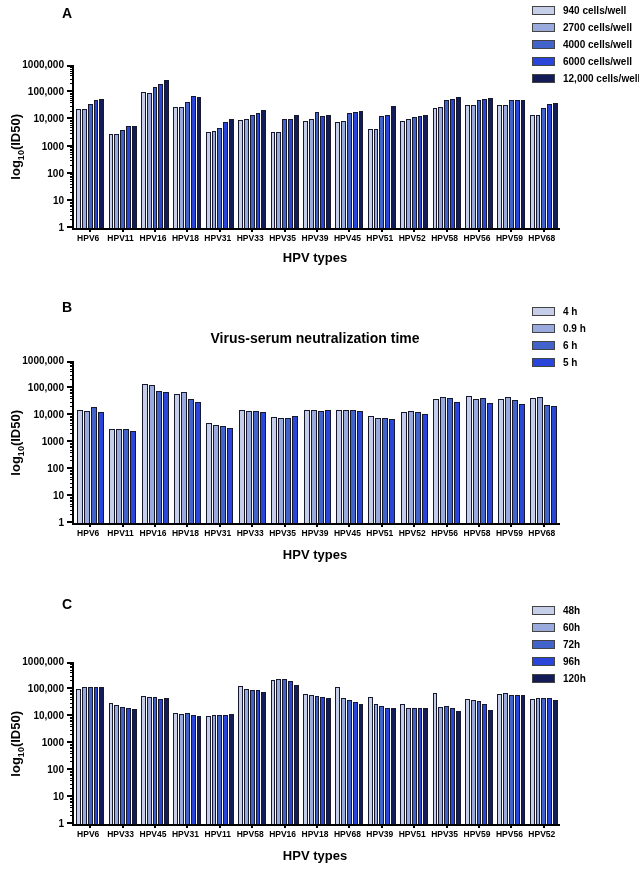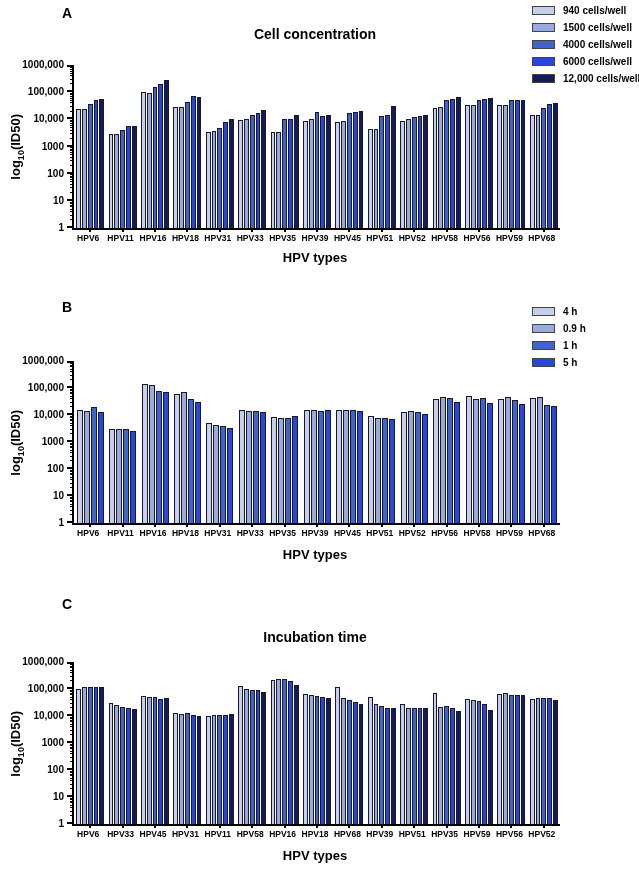--- a/index.html
+++ b/index.html
@@ -63,36 +63,35 @@
 
   <section class="panel panel-a">
     <div class="panel-letter">A</div>
     <div class="legend">
         <div class="legend-row">
           <span class="legend-swatch" style="background: rgb(199, 206, 233);"></span>
           <span class="legend-label">940 cells/well</span>
         </div>
         <div class="legend-row">
           <span class="legend-swatch" style="background: rgb(154, 170, 220);"></span>
-          <span class="legend-label">1500 cells/well</span>
+          <span class="legend-label">2700 cells/well</span>
         </div>
         <div class="legend-row">
           <span class="legend-swatch" style="background: rgb(66, 99, 201);"></span>
           <span class="legend-label">4000 cells/well</span>
         </div>
         <div class="legend-row">
           <span class="legend-swatch" style="background: rgb(42, 70, 218);"></span>
           <span class="legend-label">6000 cells/well</span>
         </div>
         <div class="legend-row">
           <span class="legend-swatch" style="background: rgb(19, 28, 86);"></span>
           <span class="legend-label">12,000 cells/well</span>
         </div>
       </div>
-    <div class="chart-title">Cell concentration</div>
     <div class="ylab"><span>log</span><sub>10</sub><span>(ID50)</span></div>
     <div class="plot">
         <div class="ytick-label" style="top: 157px;">1</div>
         <div class="tick-major" style="top: 161px;"></div>
         <div class="tick-minor" style="top: 154.322px;"></div>
         <div class="tick-minor" style="top: 149.538px;"></div>
         <div class="tick-minor" style="top: 146.144px;"></div>
         <div class="tick-minor" style="top: 143.511px;"></div>
         <div class="tick-minor" style="top: 141.36px;"></div>
         <div class="tick-minor" style="top: 139.542px;"></div>
@@ -267,27 +266,28 @@
         <div class="legend-row">
           <span class="legend-swatch" style="background: rgb(199, 206, 233);"></span>
           <span class="legend-label">4 h</span>
         </div>
         <div class="legend-row">
           <span class="legend-swatch" style="background: rgb(154, 170, 220);"></span>
           <span class="legend-label">0.9 h</span>
         </div>
         <div class="legend-row">
           <span class="legend-swatch" style="background: rgb(66, 99, 201);"></span>
-          <span class="legend-label">1 h</span>
+          <span class="legend-label">6 h</span>
         </div>
         <div class="legend-row">
           <span class="legend-swatch" style="background: rgb(42, 70, 218);"></span>
           <span class="legend-label">5 h</span>
         </div>
       </div>
+    <div class="chart-title">Virus-serum neutralization time</div>
     <div class="ylab"><span>log</span><sub>10</sub><span>(ID50)</span></div>
     <div class="plot">
         <div class="ytick-label" style="top: 156px;">1</div>
         <div class="tick-major" style="top: 160px;"></div>
         <div class="tick-minor" style="top: 153.372px;"></div>
         <div class="tick-minor" style="top: 148.618px;"></div>
         <div class="tick-minor" style="top: 145.244px;"></div>
         <div class="tick-minor" style="top: 142.628px;"></div>
         <div class="tick-minor" style="top: 140.49px;"></div>
         <div class="tick-minor" style="top: 138.682px;"></div>
@@ -436,21 +436,42 @@
         <span class="xcat" style="left: 372.6px;">HPV56</span>
         <span class="xcat" style="left: 405px;">HPV58</span>
         <span class="xcat" style="left: 437.4px;">HPV59</span>
         <span class="xcat" style="left: 469.8px;">HPV68</span>
       </div>
     <div class="xlab">HPV types</div>
   </section>
 
   <section class="panel panel-c">
     <div class="panel-letter">C</div>
-    <div class="chart-title">Incubation time</div>
+    <div class="legend">
+        <div class="legend-row">
+          <span class="legend-swatch" style="background: rgb(199, 206, 233);"></span>
+          <span class="legend-label">48h</span>
+        </div>
+        <div class="legend-row">
+          <span class="legend-swatch" style="background: rgb(154, 170, 220);"></span>
+          <span class="legend-label">60h</span>
+        </div>
+        <div class="legend-row">
+          <span class="legend-swatch" style="background: rgb(66, 99, 201);"></span>
+          <span class="legend-label">72h</span>
+        </div>
+        <div class="legend-row">
+          <span class="legend-swatch" style="background: rgb(42, 70, 218);"></span>
+          <span class="legend-label">96h</span>
+        </div>
+        <div class="legend-row">
+          <span class="legend-swatch" style="background: rgb(19, 28, 86);"></span>
+          <span class="legend-label">120h</span>
+        </div>
+      </div>
     <div class="ylab"><span>log</span><sub>10</sub><span>(ID50)</span></div>
     <div class="plot">
         <div class="ytick-label" style="top: 156px;">1</div>
         <div class="tick-major" style="top: 160px;"></div>
         <div class="tick-minor" style="top: 153.372px;"></div>
         <div class="tick-minor" style="top: 148.618px;"></div>
         <div class="tick-minor" style="top: 145.244px;"></div>
         <div class="tick-minor" style="top: 142.628px;"></div>
         <div class="tick-minor" style="top: 140.49px;"></div>
         <div class="tick-minor" style="top: 138.682px;"></div>

